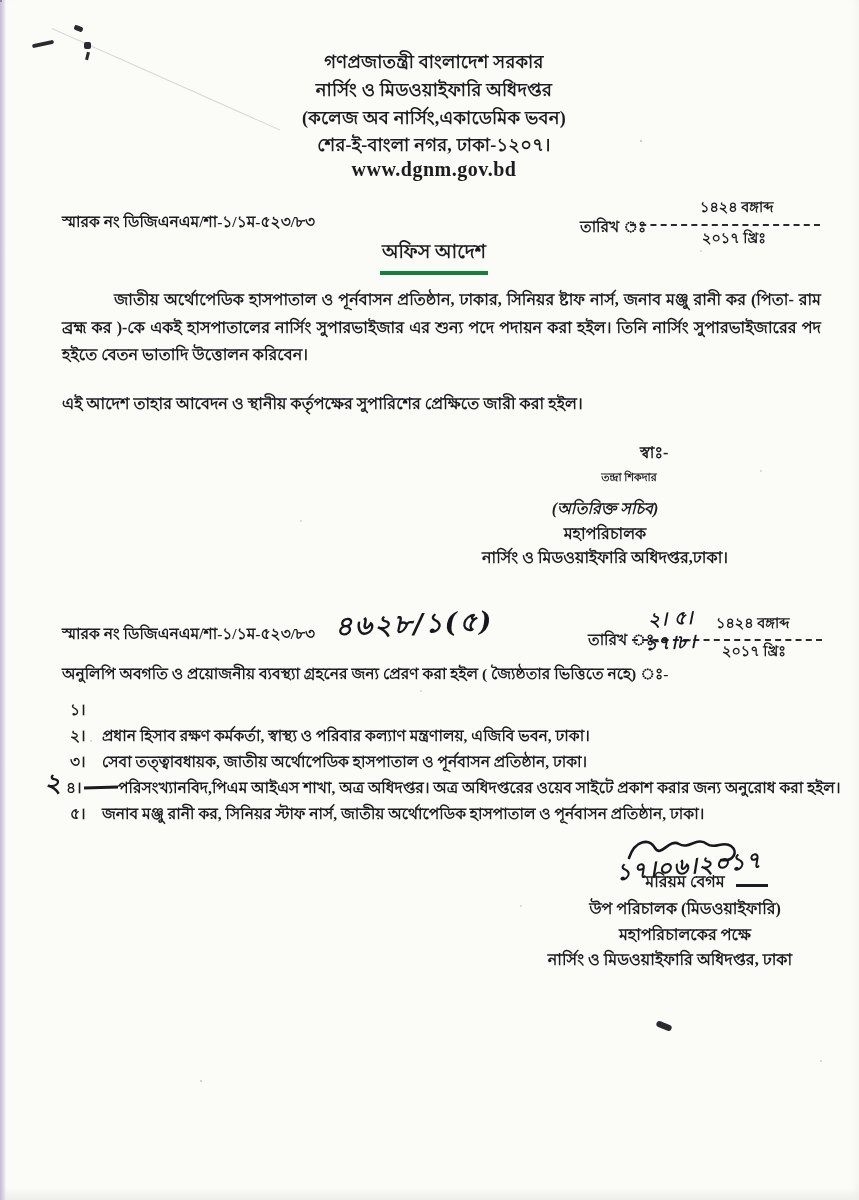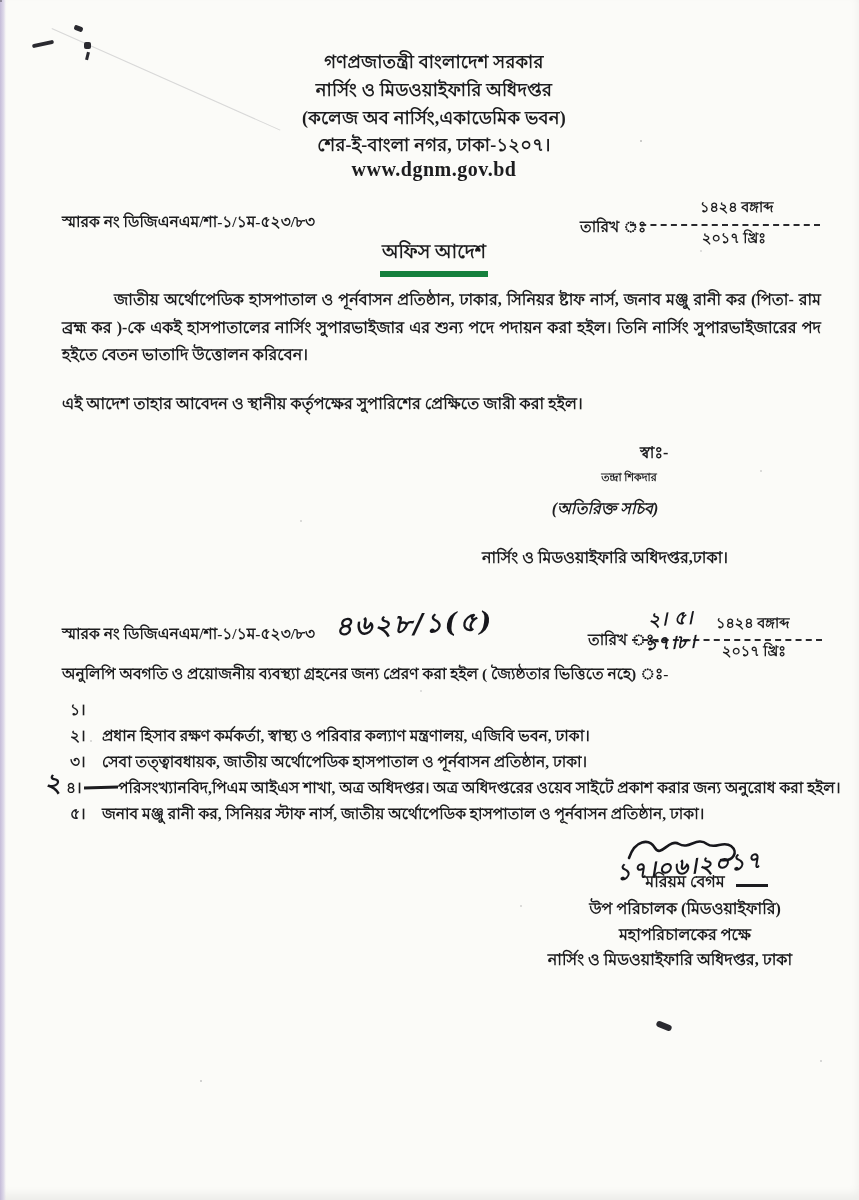--- a/index.html
+++ b/index.html
@@ -41,21 +41,21 @@
     position:absolute;left:52px;top:28px;width:250px;height:1px;
     background:rgba(60,60,70,.18);transform:rotate(24deg);transform-origin:left top;
   }
   .txt{position:absolute;white-space:nowrap;}
   .center{left:9px;right:0;text-align:center;}
   .hdr{font-size:18px;font-weight:600;letter-spacing:.2px;}
   .website{font-size:20px;font-weight:700;letter-spacing:.5px;}
   .memo-label{font-size:15.5px;font-weight:600;text-align:right;}
   .doc-title{
     font-size:19px;font-weight:700;
-    border-bottom:6px solid #15803d;padding:0 2px 2px 2px;
+    border-bottom:4px solid #15803d;padding:0 2px 2px 2px;
     display:inline-block;
   }
   .para{
     position:absolute;left:62px;right:38px;white-space:normal;
     font-size:16px;font-weight:600;line-height:27.5px;text-align:justify;
   }
   .indent{text-indent:52px;}
   .sigline{font-size:16px;font-weight:600;}
   .email{font-size:17.5px;font-weight:700;}
   .dash-line{position:absolute;border-top:2px dashed #2a2a2e;height:0;}
@@ -100,20 +100,21 @@
   <div class="txt center" style="top:237px;">
     <span class="doc-title">অফিস আদেশ</span>
   </div>
 
   <div class="para indent" style="top:286px;">জাতীয় অর্থোপেডিক হাসপাতাল ও পূর্নবাসন প্রতিষ্ঠান, ঢাকার,  সিনিয়র ষ্টাফ নার্স, জনাব মঞ্জু রানী কর (পিতা- রাম ব্রহ্ম কর )-কে একই হাসপাতালের নার্সিং সুপারভাইজার এর শুন্য পদে পদায়ন করা হইল। তিনি নার্সিং সুপারভাইজারের পদ হইতে বেতন ভাতাদি উত্তোলন করিবেন।</div>
   <div class="para" style="top:390px;">এই আদেশ তাহার আবেদন ও স্থানীয় কর্তৃপক্ষের সুপারিশের প্রেক্ষিতে জারী করা হইল।</div>
 
   <div class="txt sigline" style="left:640px;top:440px;">স্বাঃ-</div>
   <div class="txt sigline" style="left:444px;width:370px;text-align:center;top:469px;font-size:11px;">তন্দ্রা শিকদার</div>
   <div class="txt sigline" style="left:420px;width:370px;text-align:center;top:496px;font-style:italic;">(অতিরিক্ত সচিব)</div>
+  <div class="txt sigline" style="left:420px;width:370px;text-align:center;top:521px;">মহাপরিচালক</div>
   <div class="txt sigline" style="left:420px;width:370px;text-align:center;top:545px;">নার্সিং ও মিডওয়াইফারি অধিদপ্তর,ঢাকা।</div>
 
   <div class="txt memo-label" style="left:62px;top:622px;">স্মারক নং ডিজিএনএম/শা-১/১ম-৫২৩/৮৩</div>
   <div class="txt hw hw-big" style="left:335px;top:603px;">৪৬২৮/১(৫)</div>
 
   <div class="txt memo-label" style="left:588px;top:628px;">তারিখ ঃ-</div>
   <div class="txt hw hw-date" style="left:648px;top:604px;">২। ৫।</div>
   <div class="txt datebox-small" style="left:716px;top:612px;">১৪২৪ বঙ্গাব্দ</div>
   <div class="dash-line" style="left:632px;top:639px;width:190px;border-top-style:dashed;"></div>
   <div class="txt hw hw-date" style="left:645px;top:628px;">১৭।৮।</div>

